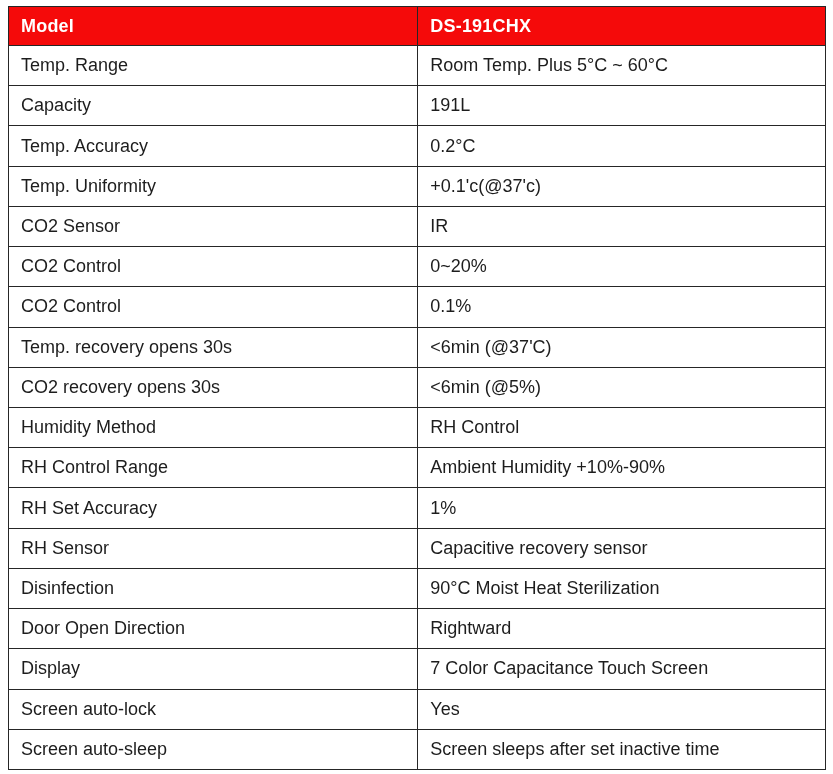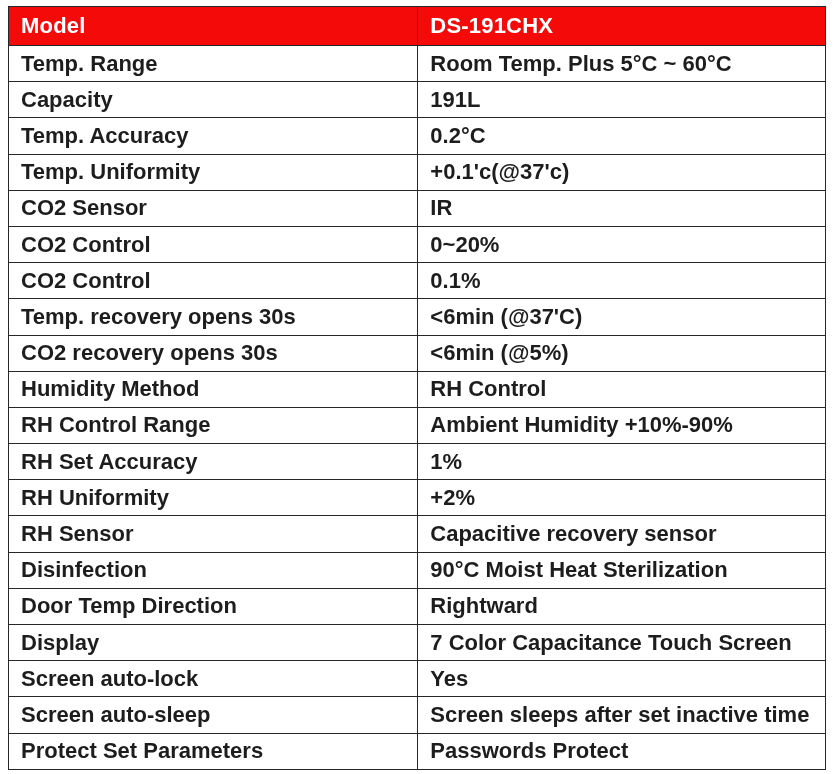--- a/index.html
+++ b/index.html
@@ -20,34 +20,34 @@
     table-layout: fixed;
     width: 818px;
     height: 764px;
   }
   table.spec-table th,
   table.spec-table td {
     border: 1.5px solid var(--border-color, #262626);
     padding: 2px 12px 2px 12px;
     text-align: left;
     vertical-align: middle;
-    font-size: 22px;
+    font-size: 18px;
     overflow: hidden;
     white-space: nowrap;
   }
   table.spec-table th {
     background: var(--header-bg, #f50a0a);
     color: var(--header-text, #ffffff);
     font-weight: 700;
     height: 34px;
     letter-spacing: 0.2px;
   }
   table.spec-table td {
     color: var(--row-text, #1d1d1d);
-    font-weight: 700;
+    font-weight: 400;
   }
   col.c1 { width: 50.1%; }
   col.c2 { width: 49.9%; }
 </style>
 </head>
 <body>
 
 <div class="page">
   <table class="spec-table">
     <colgroup>
@@ -116,56 +116,48 @@
     <td class="label-cell">RH Control Range</td>
     <td class="value-cell">Ambient Humidity +10%-90%</td>
   </tr>
 
   <tr>
     <td class="label-cell">RH Set Accuracy</td>
     <td class="value-cell">1%</td>
   </tr>
 
 
-  <tr>
-    <td class="label-cell">RH Uniformity</td>
-    <td class="value-cell">+2%</td>
-  </tr>
 
   <tr>
     <td class="label-cell">RH Sensor</td>
     <td class="value-cell">Capacitive recovery sensor</td>
   </tr>
 
   <tr>
     <td class="label-cell">Disinfection</td>
     <td class="value-cell">90°C Moist Heat Sterilization</td>
   </tr>
 
   <tr>
-    <td class="label-cell">Door Temp Direction</td>
+    <td class="label-cell">Door Open Direction</td>
     <td class="value-cell">Rightward</td>
   </tr>
 
   <tr>
     <td class="label-cell">Display</td>
     <td class="value-cell">7 Color Capacitance Touch Screen</td>
   </tr>
 
 
   <tr>
     <td class="label-cell">Screen auto-lock</td>
     <td class="value-cell">Yes</td>
   </tr>
 
   <tr>
     <td class="label-cell">Screen auto-sleep</td>
     <td class="value-cell">Screen sleeps after set inactive time</td>
   </tr>
 
-  <tr>
-    <td class="label-cell">Protect Set Parameters</td>
-    <td class="value-cell">Passwords Protect</td>
-  </tr>
 
 </tbody>
   </table>
 </div>
 
 </body></html>

